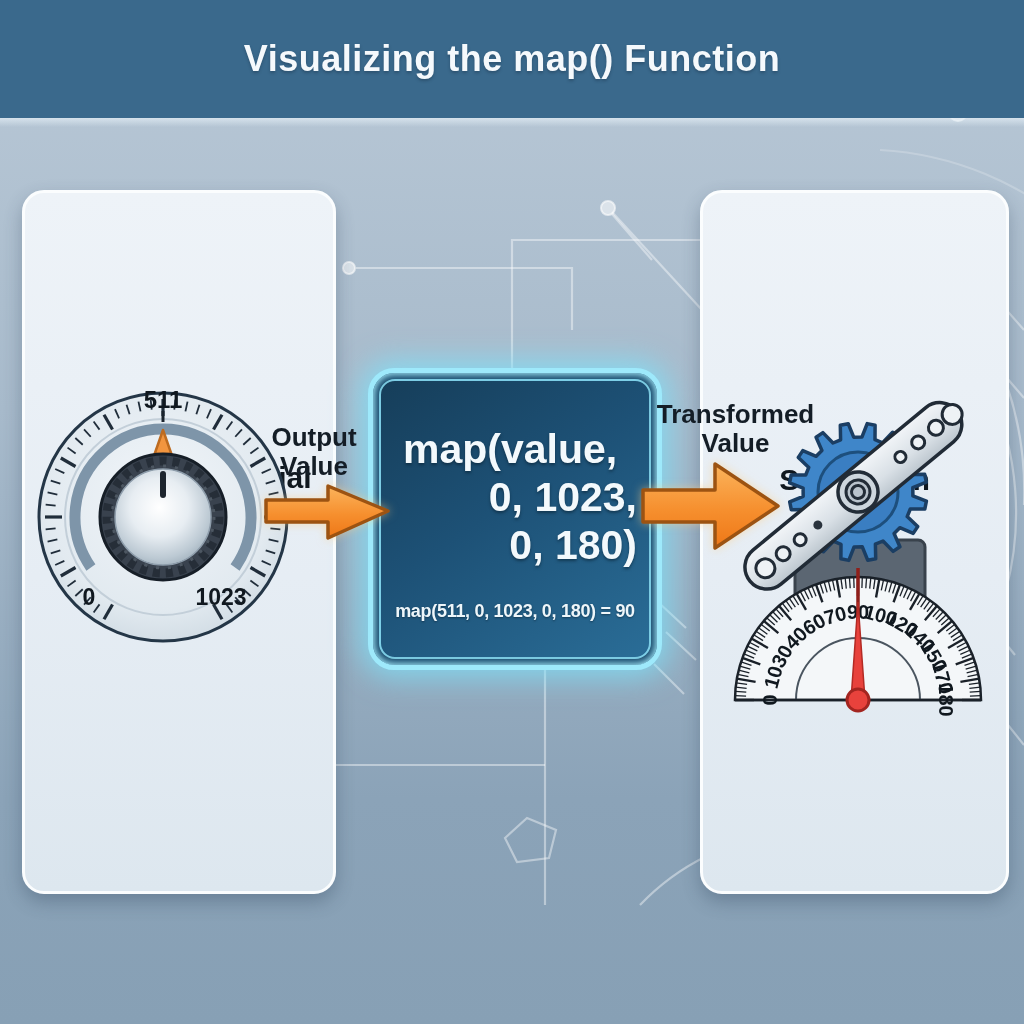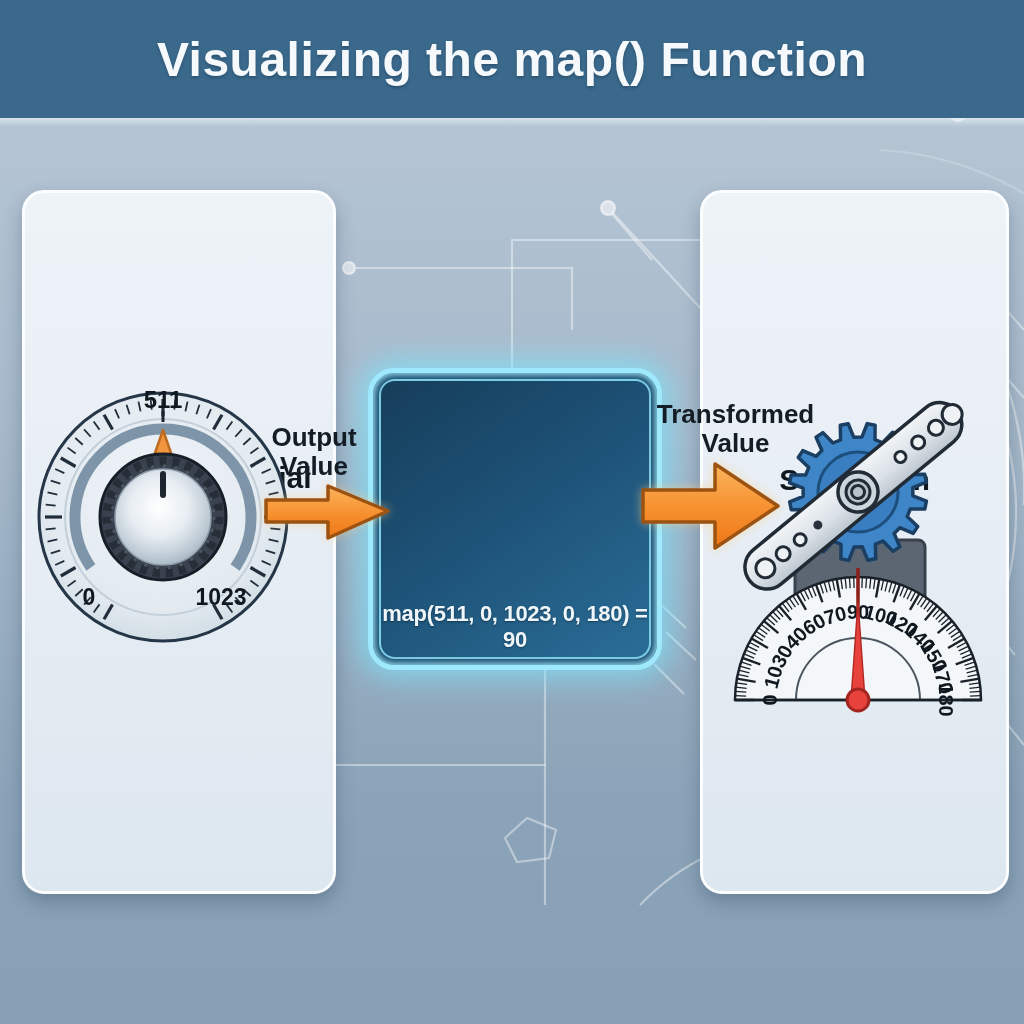--- a/index.html
+++ b/index.html
@@ -4,21 +4,21 @@
 <style>
   html,body{margin:0;padding:0;}
   body{font-family:"Liberation Sans",sans-serif;}
   #stage{position:relative;width:1024px;height:1024px;overflow:hidden;
     background:linear-gradient(180deg,#bac9d7 0%,#a7bacb 40%,#8ba3b8 78%,#87a0b5 100%);}
   
   .banner{position:absolute;left:0;top:0;width:1024px;height:118px;background:#3a698c;
     display:flex;align-items:center;justify-content:center;}
   .banner-strip{position:absolute;left:0;top:118px;width:1024px;height:9px;
     background:linear-gradient(180deg,rgba(225,236,244,.75),rgba(225,236,244,0));}
-  .banner h1{margin:16px;color:#f5f9fc;font-size:48px;font-weight:bold;letter-spacing:.5px;
+  .banner h1{margin:16px;color:#f5f9fc;font-size:36px;font-weight:bold;letter-spacing:.5px;
     text-shadow:0 2px 3px rgba(20,40,60,.35);}
   
   .card{position:absolute;top:190px;height:698px;border-radius:22px;
     background:linear-gradient(180deg,#eef3f8 0%,#e6edf4 55%,#dde7ef 100%);
     border:3px solid #fbfdfe;box-shadow:0 8px 18px rgba(35,55,80,.30);}
   .card.left{left:22px;width:308px;}
   .card.right{left:700px;width:303px;}
   .card-title{position:absolute;left:0;width:100%;top:268px;text-align:center;
     font-size:30px;font-weight:bold;color:#10181f;}
   .card-sub{position:absolute;left:0;width:100%;top:302px;text-align:center;
@@ -33,21 +33,21 @@
     border:2px solid rgba(140,225,246,.85);
     background:linear-gradient(145deg,#163e5a 0%,#1d517
 
 6 45%,#2a6d97 100%);
     background:linear-gradient(145deg,#163e5a 0%,#1d5176 45%,#2a6d97 100%);}
   .code{position:absolute;left:30px;right:20px;top:52px;color:#f3f9fc;font-weight:bold;
     font-size:41px;line-height:48px;text-shadow:0 2px 3px rgba(5,25,40,.5);}
   .code .l1{text-align:left;}
   .code .l2,.code .l3{text-align:right;}
   .result{position:absolute;left:8px;right:8px;top:228px;text-align:center;color:#eef6fa;
-    font-weight:bold;font-size:22px;letter-spacing:-.3px;text-shadow:0 1px 2px rgba(5,25,40,.5);}
+    font-weight:bold;font-size:18px;letter-spacing:-.3px;text-shadow:0 1px 2px rgba(5,25,40,.5);}
   
   .flow-label{position:absolute;text-align:center;font-weight:bold;color:#141d26;
     font-size:26px;line-height:29px;}
   #input-label{left:250px;top:423px;width:128px;}
   #output-label{left:648px;top:400px;width:175px;text-align:center;}
   svg{display:block;}
   .abs{position:absolute;}
 </style>
 </head>
 <body>
@@ -173,20 +173,25 @@
     <circle cx="138" cy="138" r="51" fill="none" stroke="#4d5762" stroke-width="3" stroke-dasharray="3 9"></circle>
     <circle cx="138" cy="138" r="48" fill="url(#knobGrad)" stroke="#8e9dab" stroke-width="1.5"></circle>
     <rect x="135" y="92" width="6" height="27" rx="3" fill="#1d252e"></rect>
     <text x="138" y="29" text-anchor="middle" font-size="24" font-weight="bold" fill="#10181f">511</text>
     <text x="64" y="226" text-anchor="middle" font-size="23" font-weight="bold" fill="#10181f">0</text>
     <text x="196" y="226" text-anchor="middle" font-size="23" font-weight="bold" fill="#10181f">1023</text>
   </svg>
 
   <div class="mapbox">
     <div class="mapbox-inner"></div>
+    <div class="code">
+      <div class="l1">map(value,</div>
+      <div class="l2">0, 1023,</div>
+      <div class="l3">0, 180)</div>
+    </div>
     <div class="result">map(511, 0, 1023, 0, 180) = 90</div>
   </div>
 
   <svg class="abs" style="left:0;top:0;pointer-events:none;" width="1024" height="1024" viewBox="0 0 1024 1024">
     <defs>
       <linearGradient id="arrowGrad" x1="0" y1="0" x2="0" y2="1">
         <stop offset="0%" stop-color="#fbb45c"></stop>
           <stop offset="55%" stop-color="#f68f2e"></stop>
         <stop offset="100%" stop-color="#ee7717"></stop>
       </linearGradient>

